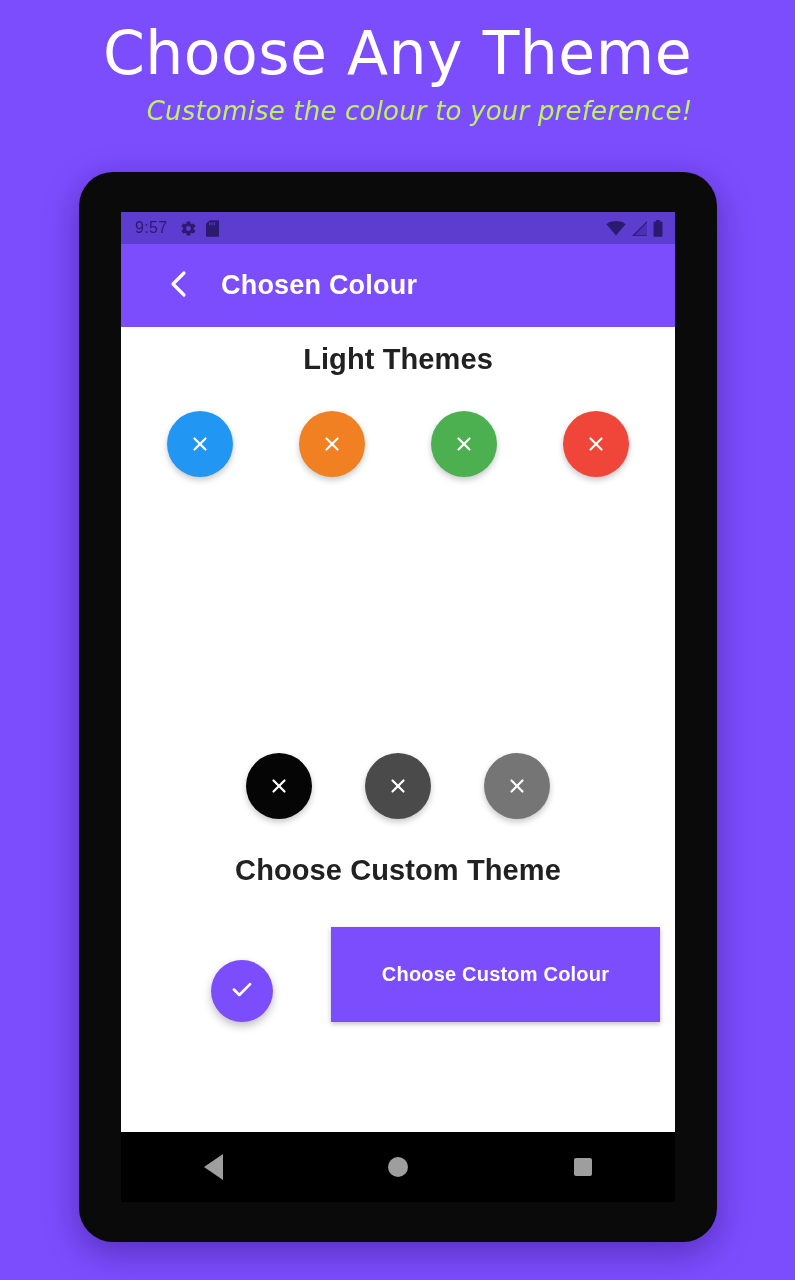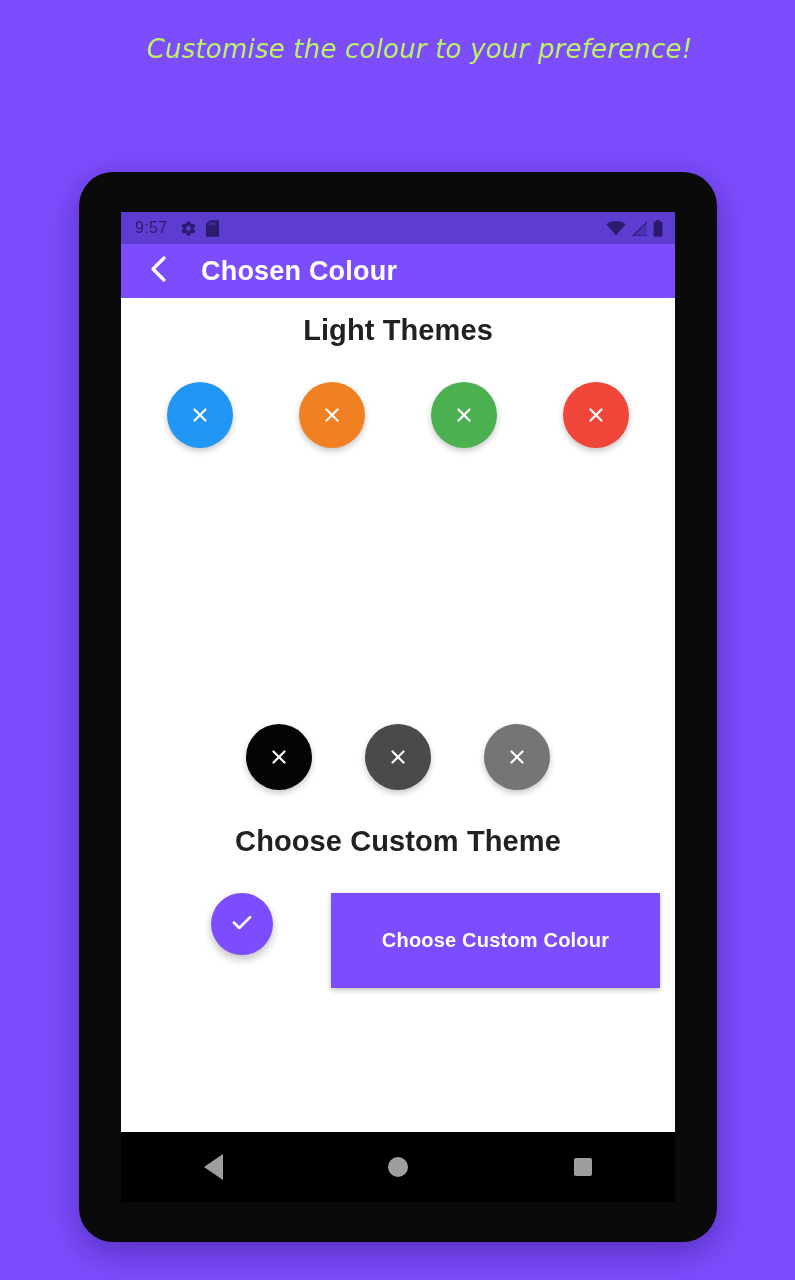--- a/index.html
+++ b/index.html
@@ -89,25 +89,25 @@
   .sb-right {
     margin-left: auto;
     display: flex;
     align-items: center;
     gap: 5px;
   }
   .sb-icon svg { display: block; }
 
   
   .appbar {
-    height: 54px;
+    height: 83px;
     background: #7c4dfd;
     display: flex;
     align-items: center;
-    padding-left: 16px;
+    padding-left: 36px;
   }
   .back-btn {
     width: 44px;
     height: 44px;
     display: flex;
     align-items: center;
     justify-content: center;
     cursor: pointer;
   }
   .appbar-title {
@@ -172,21 +172,21 @@
   .title-dark  { position: absolute; left: 0; top: 273px; width: 100%; }
   .title-custom{ position: absolute; left: 0; top: 527px; width: 100%; }
 
   
   .row-custom {
     position: absolute;
     left: 0; top: 595px;
     width: 100%;
     height: 100px;
     display: flex;
-    align-items: flex-start;
+    align-items: flex-end;
   }
   .custom-check {
     width: 62px;
     height: 62px;
     border-radius: 50%;
     margin-left: 90px;
     display: flex;
     align-items: center;
     justify-content: center;
     cursor: pointer;
@@ -243,20 +243,21 @@
   .nav-recent {
     width: 18px; height: 18px;
     background: #9e9e9e;
     border-radius: 2px;
   }
 </style>
 </head>
 <body>
 
 <div class="promo">
+  <div class="promo-title">Choose Any Theme</div>
   <div class="promo-sub">Customise the colour to your preference!</div>
 </div>
 
 <div class="device">
 
   <div class="screen">
 
     <div class="statusbar">
       <span class="sb-time">9:57</span>
       <span class="sb-left-icons">

